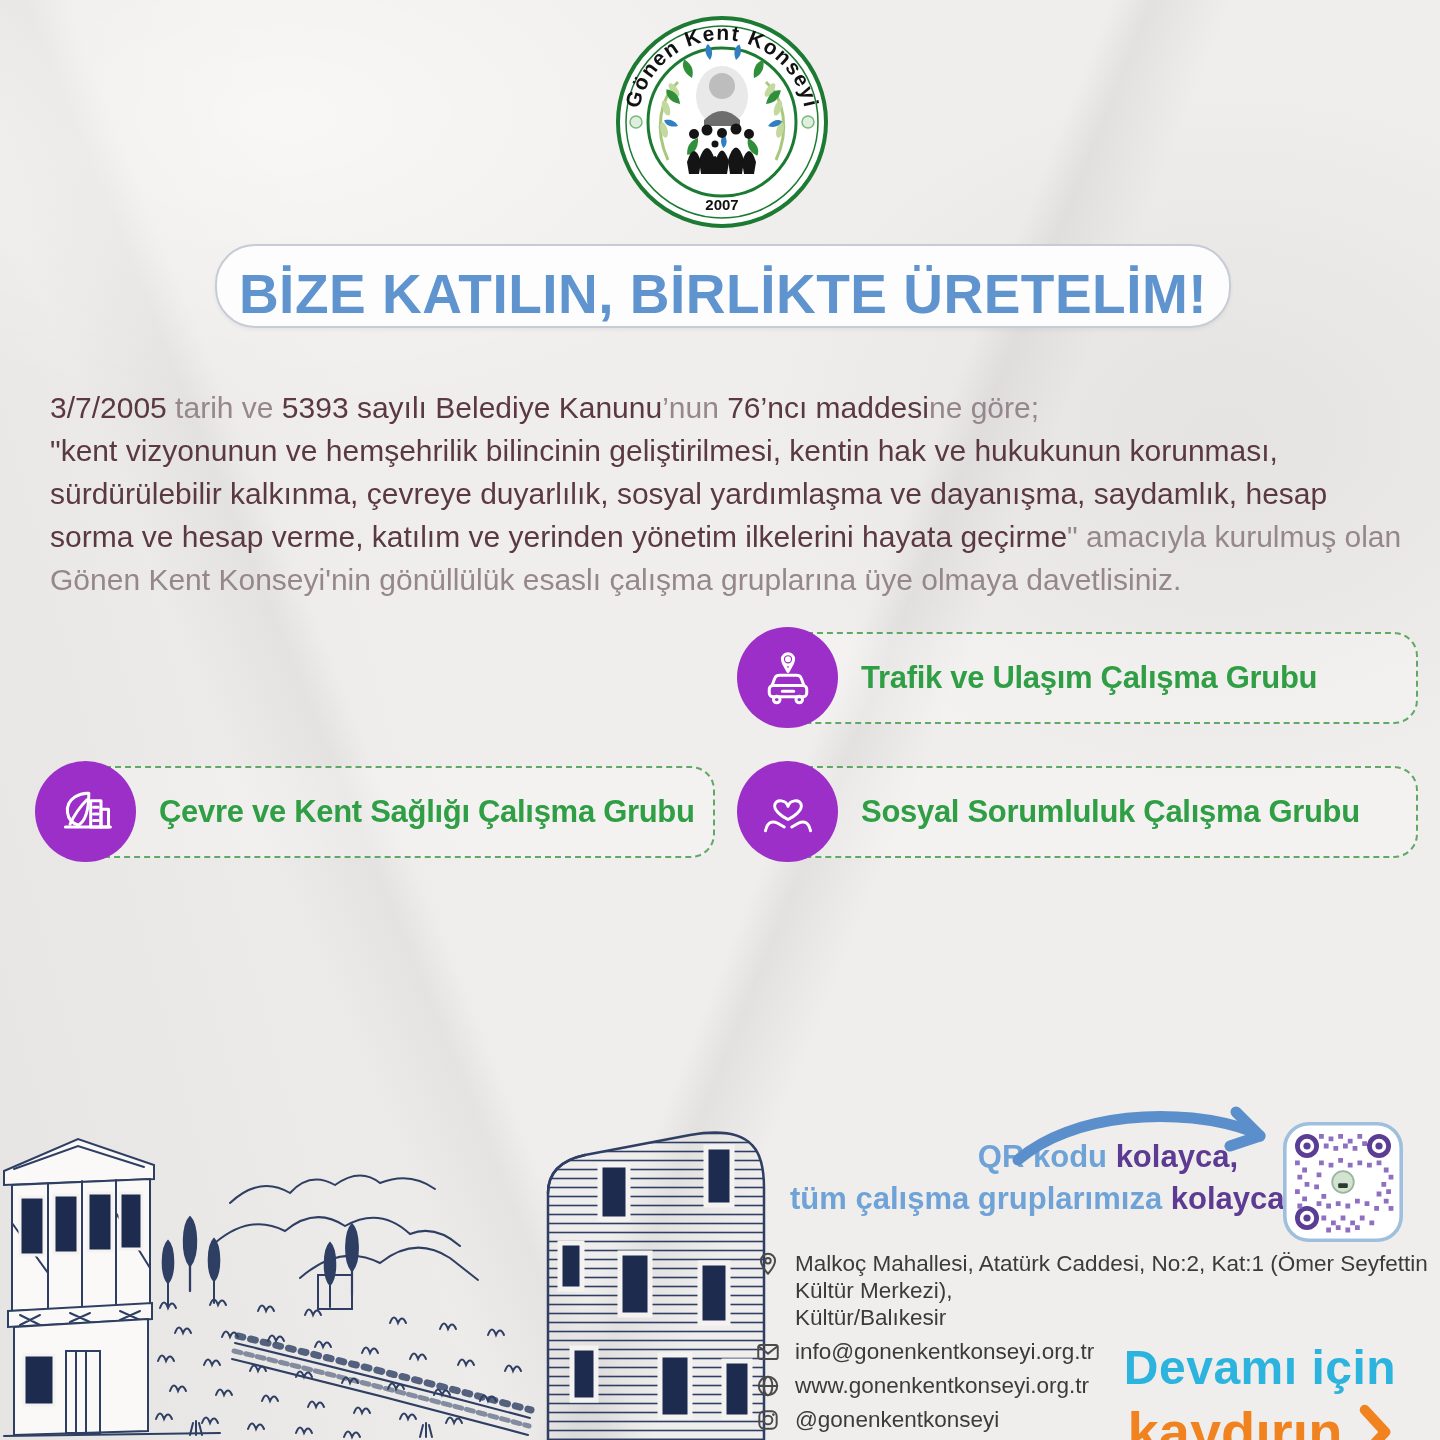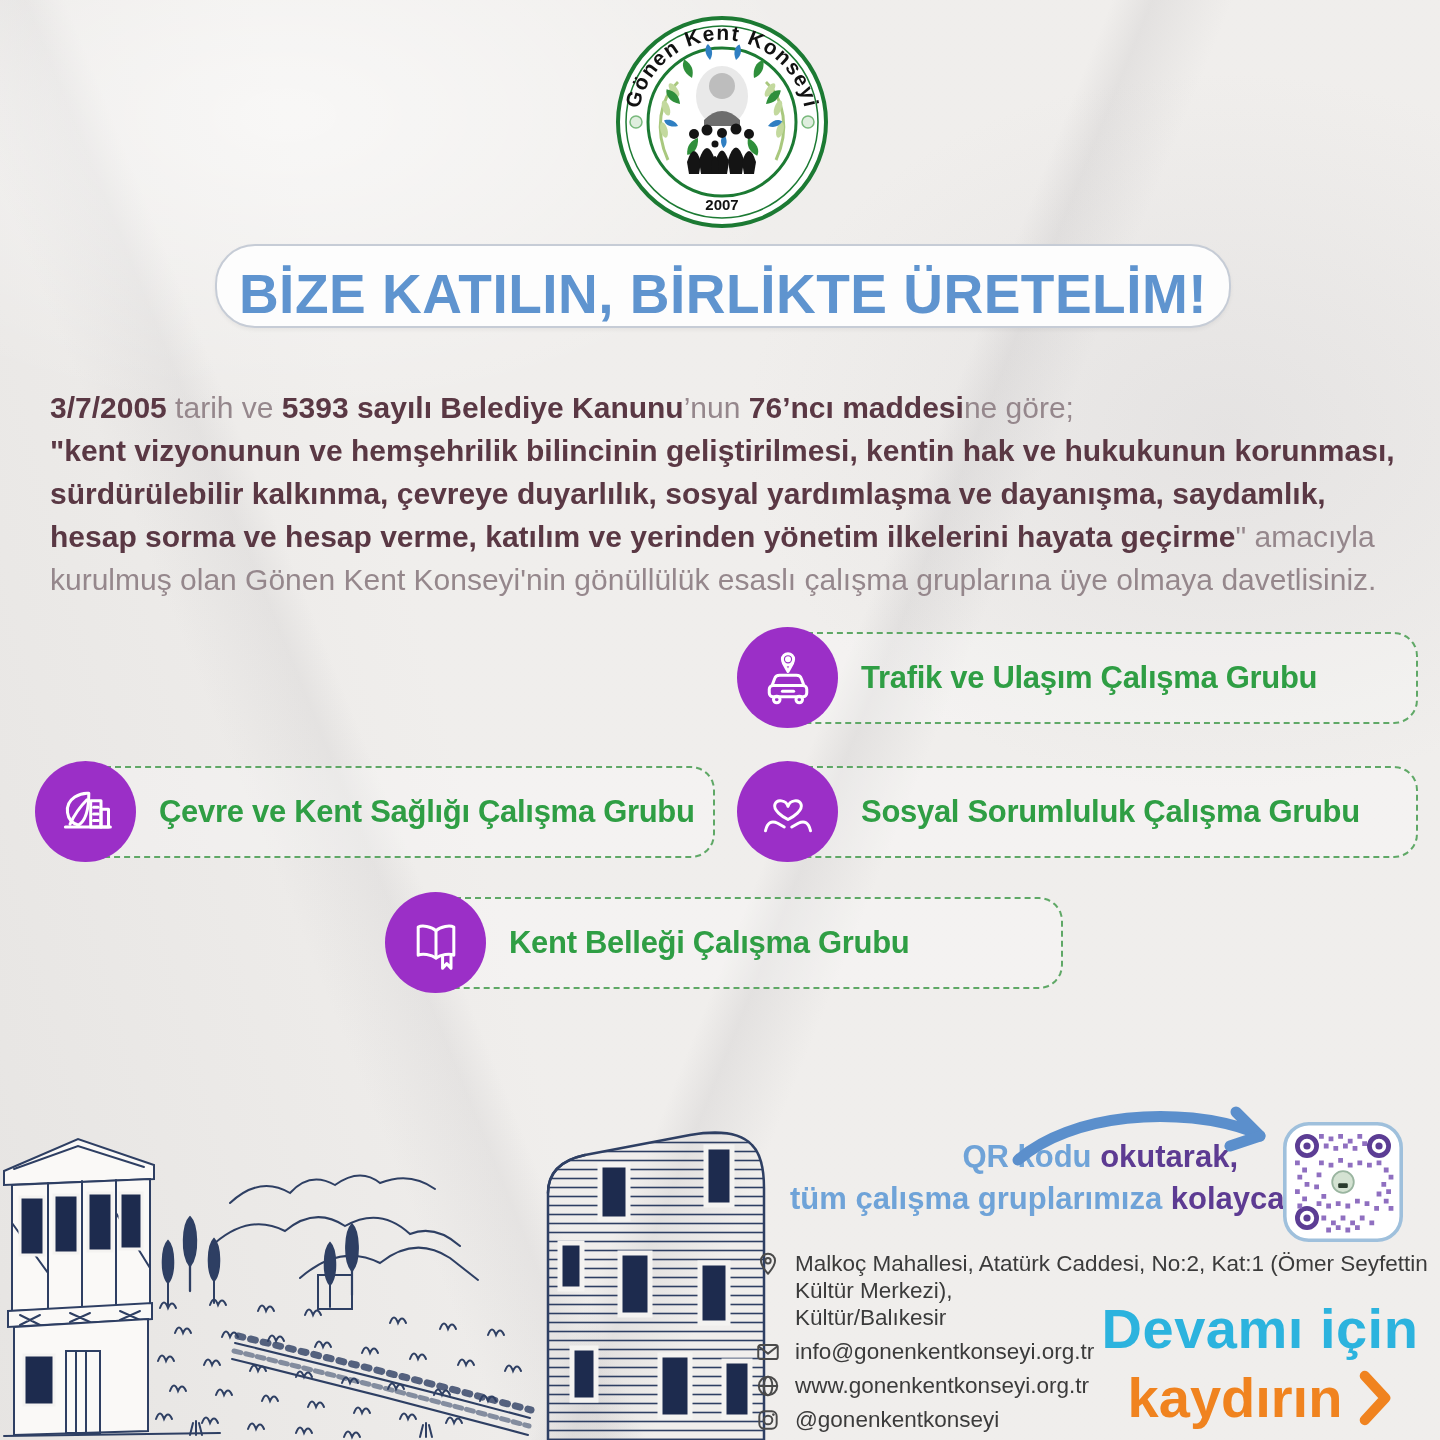--- a/index.html
+++ b/index.html
@@ -11,21 +11,21 @@
       linear-gradient(112deg, transparent 55%, rgba(160,158,162,.16) 57%, transparent 61%),
       linear-gradient(248deg, transparent 68%, rgba(170,168,172,.14) 70%, transparent 75%),
       linear-gradient(75deg, rgba(208,206,204,.28), rgba(246,245,243,.12) 35%),
       #efedeb;}
   .logo{position:absolute;left:612px;top:12px;width:220px;height:220px;}
   .title-box{position:absolute;left:215px;top:244px;width:1012px;height:80px;
     background:#fdfdfd;border:2px solid #c6ccd6;border-radius:40px;
     display:flex;align-items:flex-end;justify-content:center;box-shadow:0 2px 4px rgba(0,0,0,.05);}
   .title-text{font-size:55px;font-weight:bold;color:#5f94cf;letter-spacing:.5px;white-space:nowrap;}
   .intro{position:absolute;left:50px;top:356px;width:1352px;font-size:30px;line-height:43px;color:#95878c;}
-  .intro .b{color:#5a3844;font-weight:bold;}
+  .intro .b{color:#5a3844;font-weight:normal;}
   .badge{position:absolute;height:102px;}
   .bpos1{left:35px;top:627px;width:682px;}
   .bpos2{left:737px;top:627px;width:683px;}
   .bpos3{left:35px;top:761px;width:682px;}
   .bpos4{left:737px;top:761px;width:683px;text-align:right;}
   .bpos5{left:385px;top:892px;width:680px;}
   .badge-box{position:absolute;left:46px;top:5px;right:2px;bottom:5px;border:2px dashed #5fa866;border-radius:24px;background:rgba(255,255,255,.25);}
   .badge-circle{position:absolute;left:0;top:0;width:101px;height:101px;border-radius:50%;background:#9b2fc7;
     display:flex;align-items:center;justify-content:center;}
   .badge-label{position:absolute;left:124px;top:0;bottom:0;right:8px;display:flex;align-items:center;
@@ -34,21 +34,21 @@
   .qr-cta{position:absolute;left:790px;top:1136px;width:478px;text-align:right;font-weight:bold;font-size:31px;line-height:42px;white-space:nowrap;}
   .qr-cta .l1{padding-right:30px;}
   .c-blue{color:#6fa3d8;}
   .c-purple{color:#5d3b92;}
   .arrow{position:absolute;left:1010px;top:1100px;width:272px;height:72px;}
   .qrbox{position:absolute;left:1283px;top:1118px;width:120px;height:128px;}
   .contact{position:absolute;left:755px;top:1250px;width:690px;font-size:22.5px;color:#3b3b3b;line-height:27px;}
   .c-row{display:flex;align-items:flex-start;margin-bottom:7px;}
   .c-icon{flex:0 0 26px;width:26px;height:26px;margin-right:14px;margin-top:1px;}
   .scroll{position:absolute;left:1080px;top:1296px;width:360px;text-align:center;font-weight:bold;}
-  .scroll .s1{font-size:56px;color:#2cb3de;letter-spacing:.5px;}
+  .scroll .s1{font-size:48px;color:#2cb3de;letter-spacing:.5px;margin-top:44px;}
   .scroll .s2{font-size:56px;color:#f0831f;display:flex;align-items:center;justify-content:center;gap:16px;margin-top:4px;}
 </style>
 </head>
 <body>
 
 <div class="page">
 
   <div class="logo">
     <svg viewBox="0 0 220 220" width="220" height="220">
       <defs>
@@ -163,31 +163,20 @@
     <div class="badge-circle">
       <svg viewBox="0 0 64 64" width="60" height="60" fill="none" stroke="#ffffff" stroke-width="3.2" stroke-linecap="round" stroke-linejoin="round">
         <path d="M32,26 C30,19 20,18 18,24 C16,30 26,37 32,40 C38,37 48,30 46,24 C44,18 34,19 32,26 Z"></path>
         <path d="M8,52 q3,-13 13,-8 l7,4"></path>
           <path d="M56,52 q-3,-13 -13,-8 l-7,4"></path>
       </svg>
     </div>
     <div class="badge-label">Sosyal Sorumluluk Çalışma Grubu</div>
   </div>
 
-  <div class="badge bpos5">
-    <div class="badge-box"></div>
-    <div class="badge-circle">
-      <svg viewBox="0 0 64 64" width="60" height="60" fill="none" stroke="#ffffff" stroke-width="3.2" stroke-linecap="round" stroke-linejoin="round">
-        <path d="M32,19 C27,14 17,13 13,15 L13,45 C17,43 27,44 32,48 C37,44 47,43 51,45 L51,15 C47,13 37,14 32,19 Z"></path>
-        <line x1="32" y1="19" x2="32" y2="48"></line>
-        <path d="M39,47 L39,59 L43.5,54 L48,59 L48,46"></path>
-      </svg>
-    </div>
-    <div class="badge-label">Kent Belleği Çalışma Grubu</div>
-  </div>
 
   <div class="illustration">
     <svg viewBox="0 0 772 347" width="772" height="347">
       <defs>
         <pattern id="hstripe" width="10" height="9" patternUnits="userSpaceOnUse">
           <path d="M0,4.5 H10" stroke="#2e3f63" stroke-width="1.6"></path>
         </pattern>
         <path id="bsh" d="M0,0 q4,-11 8,0 q4,-9 8,0" stroke="#2e3f63" stroke-width="2" fill="none"></path>
         <g id="poplar">
           <path d="M0,0 L0,-26" stroke="#2e3f63" stroke-width="2" fill="none"></path>
@@ -281,21 +270,21 @@
         <rect x="620" y="160" width="30" height="62" fill="#1d2b4e" stroke="#f4f3f1" stroke-width="5"></rect>
         <rect x="700" y="170" width="28" height="60" fill="#1d2b4e" stroke="#f4f3f1" stroke-width="5"></rect>
         <rect x="572" y="255" width="24" height="52" fill="#1d2b4e" stroke="#f4f3f1" stroke-width="5"></rect>
         <rect x="660" y="262" width="30" height="62" fill="#1d2b4e" stroke="#f4f3f1" stroke-width="5"></rect>
         <rect x="724" y="268" width="26" height="56" fill="#1d2b4e" stroke="#f4f3f1" stroke-width="5"></rect>
       </g>
     </svg>
   </div>
 
   <div class="qr-cta">
-    <div class="l1"><span class="c-blue">QR kodu </span><span class="c-purple">okutarak,</span></div>
+    <div class="l1"><span class="c-blue">QR kodu </span><span class="c-purple">kolayca,</span></div>
     <div class="l2"><span class="c-blue">tüm çalışma gruplarımıza </span><span class="c-purple">kolayca katılın!</span></div>
   </div>
 
   <div class="arrow">
     <svg viewBox="0 0 272 72" width="272" height="72">
       <g stroke="#5b8fcc" stroke-width="11" fill="none" stroke-linecap="round" stroke-linejoin="round">
         <path d="M8,60 C60,14 168,4 244,32"></path>
         <path d="M250,36 L226,12"></path>
         <path d="M250,36 L220,46"></path>
       </g>

